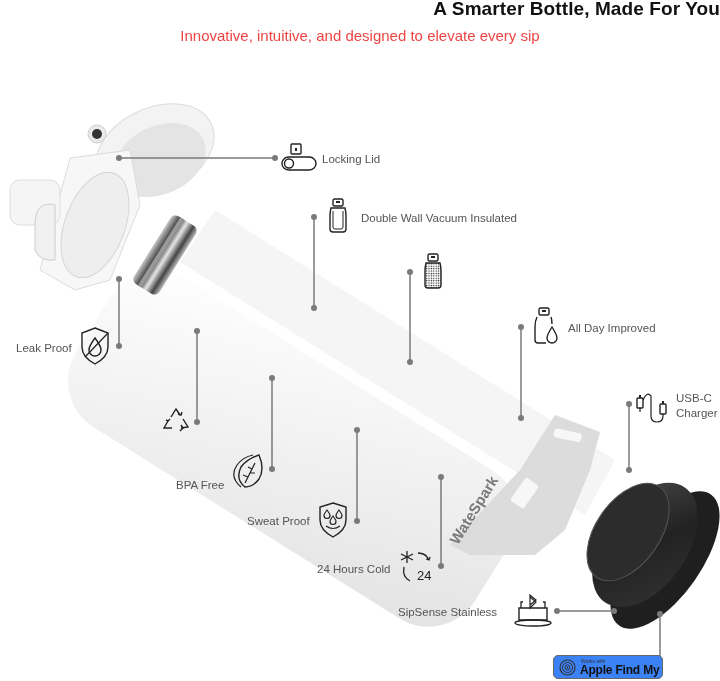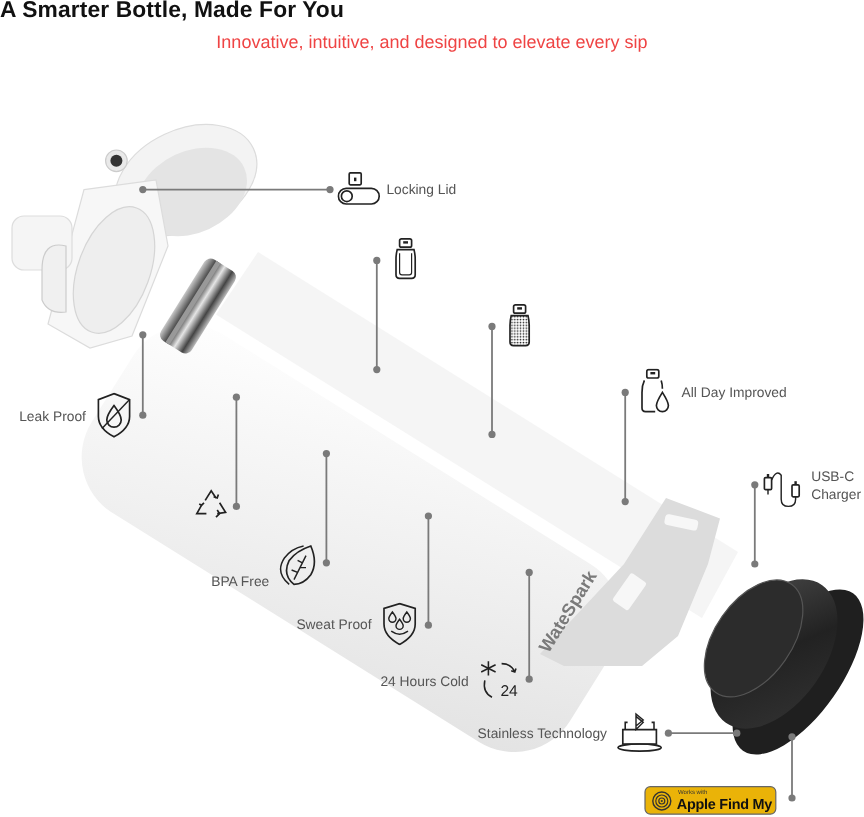--- a/index.html
+++ b/index.html
@@ -1,22 +1,22 @@
 <!DOCTYPE html>
 <html><head>
 <meta charset="utf-8">
 <style>
   html, body { margin: 0; padding: 0; background: #ffffff; }
   body { width: 720px; height: 681px; position: relative; overflow: hidden; font-family: "Liberation Sans", "DejaVu Sans", sans-serif; }
-  .title { position: absolute; left: 0; top: 0; width: 720px; text-align: left; font-size: 19px; font-weight: bold; color: #111; line-height: 18px; letter-spacing: 0.1px; }
+  .title { position: absolute; left: 0; top: 0; width: 720px; text-align: right; font-size: 19px; font-weight: bold; color: #111; line-height: 18px; letter-spacing: 0.1px; }
   .subtitle { position: absolute; left: 0; top: 26px; width: 720px; text-align: center; font-size: 15px; color: #ef4444; line-height: 20px; }
   .stage { position: absolute; left: 0; top: 0; width: 720px; height: 681px; }
   .label { position: absolute; font-size: 11.5px; color: #555; white-space: nowrap; line-height: 14px; }
   .icon { position: absolute; }
-  .badge { position: absolute; left: 537px; top: 655px; width: 110px; height: 24px; border: 1px solid #666; border-radius: 5px; background: #eab308; box-sizing: border-box; }
+  .badge { position: absolute; left: 553px; top: 655px; width: 110px; height: 24px; border: 1px solid #666; border-radius: 5px; background: #3b82f6; box-sizing: border-box; }
   .badge .small { position: absolute; left: 27px; top: 2px; font-size: 5px; color: #333; }
   .badge .big { position: absolute; left: 26px; top: 7px; font-size: 12px; color: #111; font-weight: bold; letter-spacing: -0.2px; }
   .brand { position: absolute; font-size: 15px; font-weight: bold; color: #7a7a7a; transform-origin: left top; white-space: nowrap; }
 </style>
 </head>
 <body>
 
 <div class="stage">
 
   <div class="title">A Smarter Bottle, Made For You</div>
@@ -135,20 +135,21 @@
     <circle cx="8" cy="20.5" r="4.5" fill="none" stroke="#222" stroke-width="1.4"></circle>
   </svg>
   <div class="label" style="left:322px;top:152px;">Locking Lid</div>
 
   <svg class="icon" style="left:328px;top:198px;" width="20" height="36" viewBox="0 0 20 36">
     <rect x="5" y="1" width="10" height="7" rx="1.5" fill="none" stroke="#222" stroke-width="1.4"></rect>
     <rect x="8" y="3" width="4" height="2" fill="#222"></rect>
     <path d="M3 10 Q2 14 2 18 L2 31 Q2 34 5 34 L15 34 Q18 34 18 31 L18 18 Q18 14 17 10 Z" fill="none" stroke="#222" stroke-width="1.4"></path>
     <path d="M5 13 L5 29 Q5 31 7 31 L13 31 Q15 31 15 29 L15 13" fill="none" stroke="#222" stroke-width="1"></path>
   </svg>
+  <div class="label" style="left:361px;top:211px;">Double Wall Vacuum Insulated</div>
 
   <svg class="icon" style="left:423px;top:253px;" width="20" height="37" viewBox="0 0 20 37">
     <defs>
         <pattern id="dots" width="2.4" height="2.4" patternUnits="userSpaceOnUse">
           <circle cx="1.2" cy="1.2" r="0.7" fill="#222"></circle>
         </pattern>
       </defs>
     <rect x="5" y="1" width="10" height="7" rx="1.5" fill="none" stroke="#222" stroke-width="1.4"></rect>
     <rect x="8" y="3" width="4" height="2" fill="#222"></rect>
     <path d="M3 10 Q2 14 2 18 L2 32 Q2 35 5 35 L15 35 Q18 35 18 32 L18 18 Q18 14 17 10 Z" fill="url(#dots)" stroke="#222" stroke-width="1.4"></path>
@@ -214,21 +215,21 @@
     <text x="19" y="31" font-size="13" fill="#222" font-family="Liberation Sans, sans-serif">24</text>
   </svg>
   <div class="label" style="left:317px;top:562px;">24 Hours Cold</div>
 
   <svg class="icon" style="left:513px;top:592px;" width="40" height="36" viewBox="0 0 40 36">
     <path d="M17 3 L23 8 L17 14 L17 1 L23 6 L17 11" fill="none" stroke="#222" stroke-width="1.2" transform="translate(0,2)"></path>
     <path d="M10 10 L8 10 L8 16 M30 10 L32 10 L32 16" fill="none" stroke="#222" stroke-width="1.3"></path>
     <path d="M6 16 L34 16 L34 28 L6 28 Z" fill="none" stroke="#222" stroke-width="1.4"></path>
     <ellipse cx="20" cy="31" rx="18" ry="3" fill="none" stroke="#222" stroke-width="1.4"></ellipse>
   </svg>
-  <div class="label" style="left:398px;top:605px;">Stainless Technology</div>
+  <div class="label" style="left:398px;top:605px;">SipSense Stainless</div>
 
   <div class="badge">
     <svg style="position:absolute;left:5px;top:3px;" width="17" height="17" viewBox="0 0 17 17">
       <circle cx="8.5" cy="8.5" r="7.5" fill="none" stroke="#333" stroke-width="1.2"></circle>
       <circle cx="8.5" cy="8.5" r="5" fill="none" stroke="#333" stroke-width="1"></circle>
       <circle cx="8.5" cy="8.5" r="2.5" fill="none" stroke="#333" stroke-width="1"></circle>
       <circle cx="8.5" cy="8.5" r="0.9" fill="#333"></circle>
     </svg>
     <span class="small">Works with</span>
     <span class="big">Apple Find My</span>

